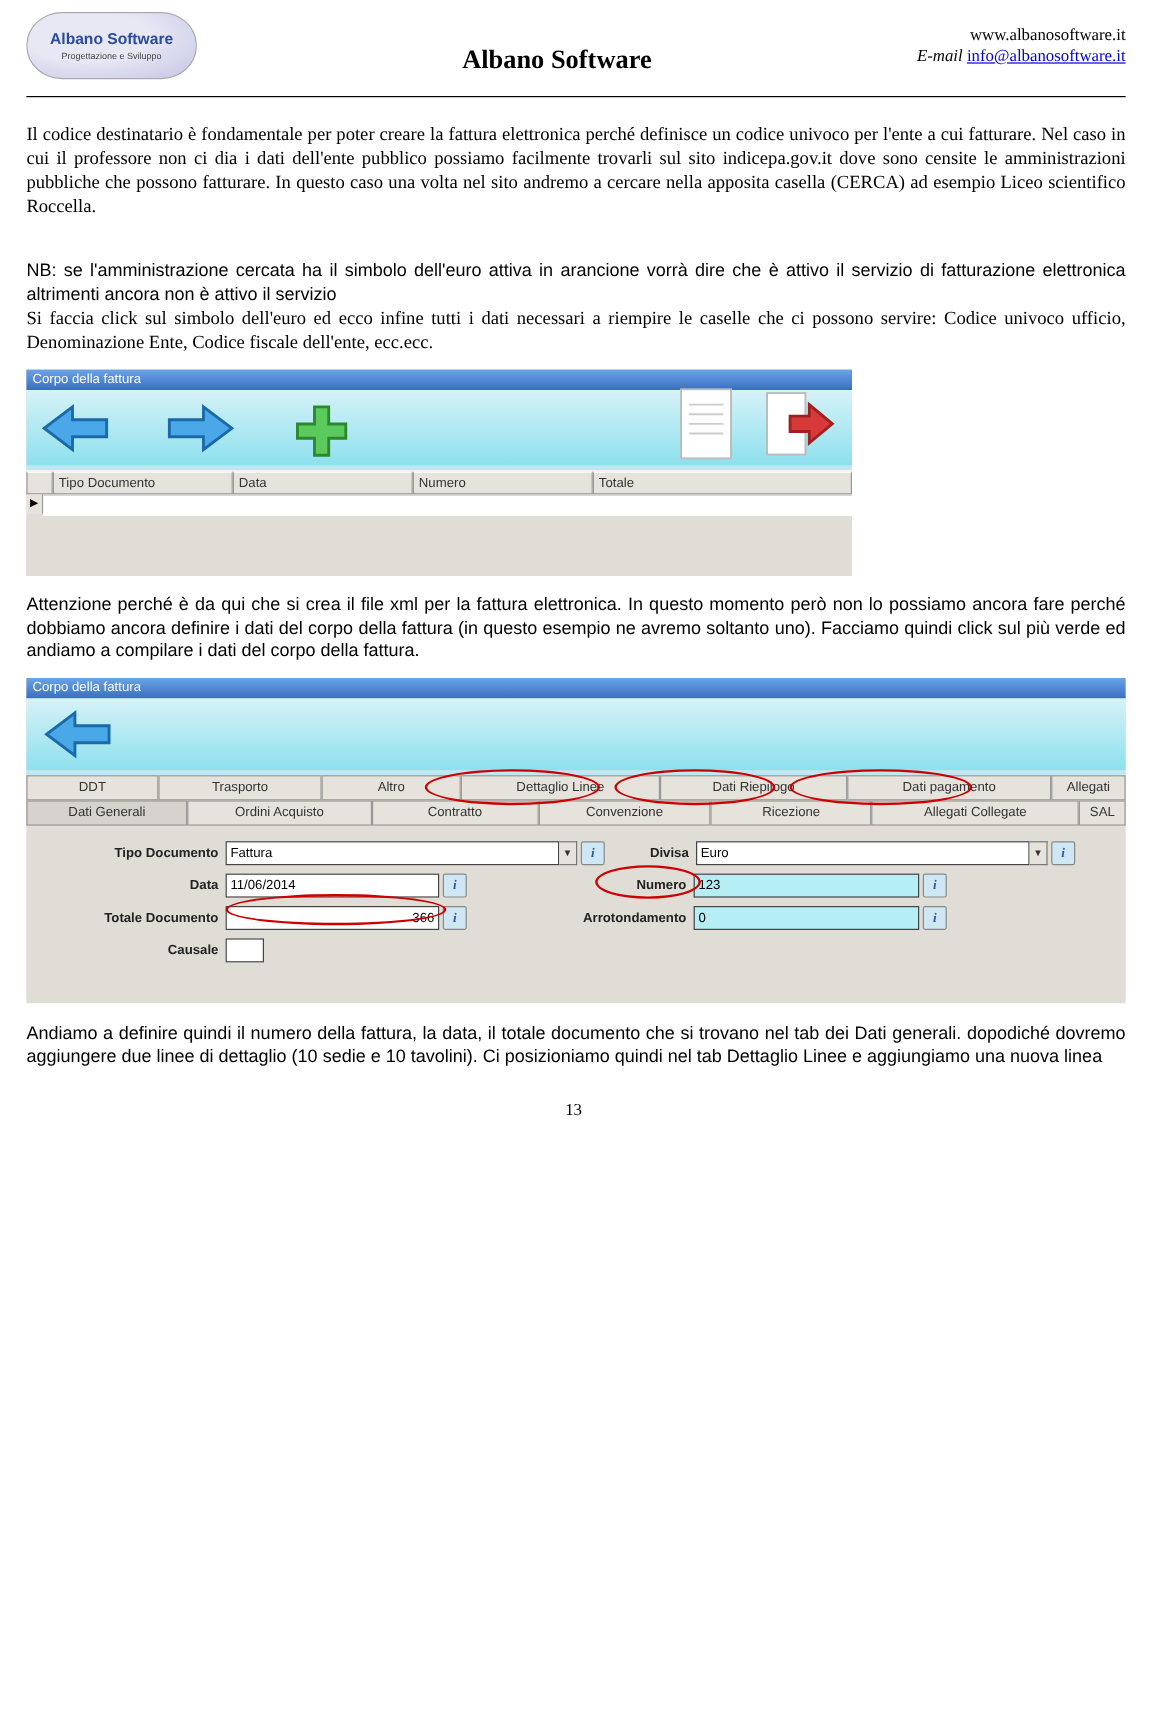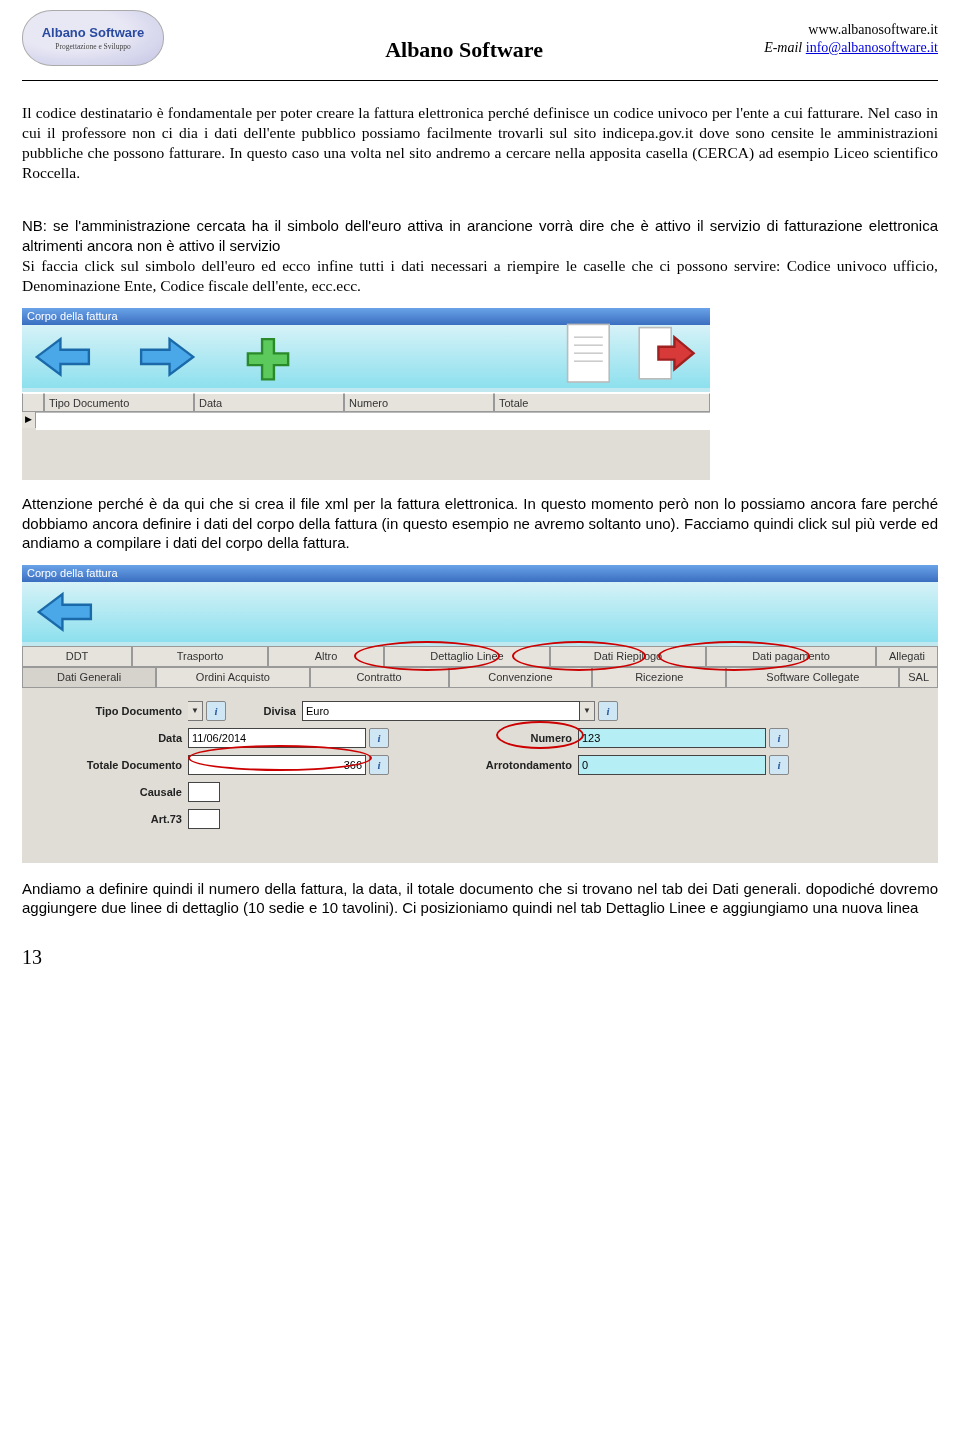--- a/index.html
+++ b/index.html
@@ -1,20 +1,20 @@
 <!DOCTYPE html>
 <html><head>
 <meta charset="utf-8">
 <style>
   body{margin:0;font-family:"Times New Roman",serif;font-size:15.5px;color:#000;background:#fff;width:960px;line-height:1.3}
   .page{padding:10px 22px 40px}
   .header{display:flex;align-items:center;margin-bottom:4px}
   .logo{width:140px;height:54px;border-radius:30px/27px;background:radial-gradient(ellipse at 35% 35%,#e8e8f5 40%,#c5c5e5 100%);display:flex;flex-direction:column;align-items:center;justify-content:center;border:1px solid #aaa;flex-shrink:0}
   .logo .t1{color:#2a4aa0;font-weight:bold;font-family:Arial,sans-serif;font-size:13px}
-  .logo .t2{color:#444;font-size:7.5px;font-family:Liberation Serif, serif}
+  .logo .t2{color:#444;font-size:7.5px;font-family:Liberation Sans, sans-serif}
   .header-mid{flex:1;text-align:center}
   .header-mid .brand{font-family:"Times New Roman",serif;font-weight:bold;font-size:22px;margin-top:24px}
   .header-right{text-align:right;font-family:"Times New Roman",serif;font-size:14px;line-height:1.3;margin-top:2px}
   .header-right a{color:#0000dd;}
   hr.top{border:none;border-top:1px solid #000;margin:14px 0 22px}
   p{margin:0 0 12px;text-align:justify}
   .sans{font-family:Arial,Helvetica,sans-serif;font-size:15px}
   .bold{font-weight:normal}
   .ss-wrap{margin:4px 0 14px}
   
@@ -32,21 +32,21 @@
   .tabrow{display:flex;background:#fdba74}
   .tab{border:1px solid #999;background:#e6e3dc;height:19px;display:flex;align-items:center;justify-content:center;font-size:11px;color:#333;padding:0 8px}
   .ell{position:absolute;border:2px solid #c00;border-radius:50%;pointer-events:none}
   .labels{display:flex;flex-direction:column;gap:4px;padding:12px 10px 8px}
   .row{display:flex;align-items:center;height:23px}
   .fl{width:150px;text-align:right;padding-right:6px;font-weight:bold;color:#222}
   .fi{height:18px;border:1px solid #444;background:#fff;font-size:11px;padding:0 3px;display:flex;align-items:center;color:#000}
   .fi.aqua{background:#b5eef4}
   .dd{width:14px;height:18px;border:1px solid #777;background:#e6e3dc;display:flex;align-items:center;justify-content:center;font-size:8px;color:#333;border-left:none}
   .info{width:18px;height:18px;background:#cfe6f4;border:1px solid #888;border-radius:2px;margin-left:3px;display:flex;align-items:center;justify-content:center;color:#2a5aa0;font-weight:bold;font-size:11px;font-family:Georgia,serif;font-style:italic}
-  .footer-num{text-align:left;font-size:20px;margin-top:26px;padding-right:4px}
+  .footer-num{text-align:center;font-size:14px;margin-top:26px;padding-right:4px}
 </style>
 </head>
 <body>
 
 <div class="page">
 
   <div class="header">
     <div class="logo">
       <div class="t1">Albano Software</div>
       <div class="t2">Progettazione e Sviluppo</div>
@@ -142,32 +142,33 @@
           <div class="tab" style="width:138px">Dati Riepilogo</div>
           <div class="tab" style="width:152px">Dati pagamento</div>
           <div class="tab" style="flex:1">Allegati</div>
         </div>
         <div class="tabrow">
           <div class="tab" style="width:120px;background:#d6d3cc">Dati Generali</div>
           <div class="tab" style="width:140px">Ordini Acquisto</div>
           <div class="tab" style="width:125px">Contratto</div>
           <div class="tab" style="width:130px">Convenzione</div>
           <div class="tab" style="width:120px">Ricezione</div>
-          <div class="tab" style="width:160px">Software Collegate</div>
+          <div class="tab" style="width:160px">Allegati Collegate</div>
           <div class="tab" style="flex:1">SAL</div>
         </div>
 
         <div class="ell" style="left:332px;top:-5px;width:142px;height:26px"></div>
         <div class="ell" style="left:490px;top:-5px;width:130px;height:26px"></div>
         <div class="ell" style="left:636px;top:-5px;width:148px;height:26px"></div>
       </div>
 
       <div class="labels" style="position:relative">
         <div class="row">
           <div class="fl">Tipo Documento</div>
+          <div class="fi" style="width:270px">Fattura</div>
           <div class="dd">▼</div>
           <div class="info">i</div>
           <div class="fl" style="width:70px">Divisa</div>
           <div class="fi" style="width:270px">Euro</div>
           <div class="dd">▼</div>
           <div class="info">i</div>
         </div>
         <div class="row" style="position:relative">
           <div class="fl">Data</div>
           <div class="fi" style="width:170px">11/06/2014</div>
@@ -183,24 +184,20 @@
           <div class="fi" style="width:170px;justify-content:flex-end">366</div>
           <div class="info">i</div>
           <div class="fl" style="width:183px">Arrotondamento</div>
           <div class="fi aqua" style="width:180px">0</div>
           <div class="info">i</div>
         </div>
         <div class="row">
           <div class="fl">Causale</div>
           <div class="fi" style="width:24px"></div>
         </div>
-        <div class="row">
-          <div class="fl">Art.73</div>
-          <div class="fi" style="width:24px"></div>
-        </div>
       </div>
       <div style="height:24px"></div>
     </div>
   </div>
 
   <p class="sans" style="margin-top:16px">Andiamo a definire quindi il numero della fattura, la data, il totale documento che si trovano nel tab dei Dati generali. dopodiché dovremo aggiungere due linee di dettaglio (10 sedie e 10 tavolini). Ci posizioniamo quindi nel tab Dettaglio Linee e aggiungiamo una nuova linea</p>
 
   <div class="footer-num">13</div>
 </div>
 

